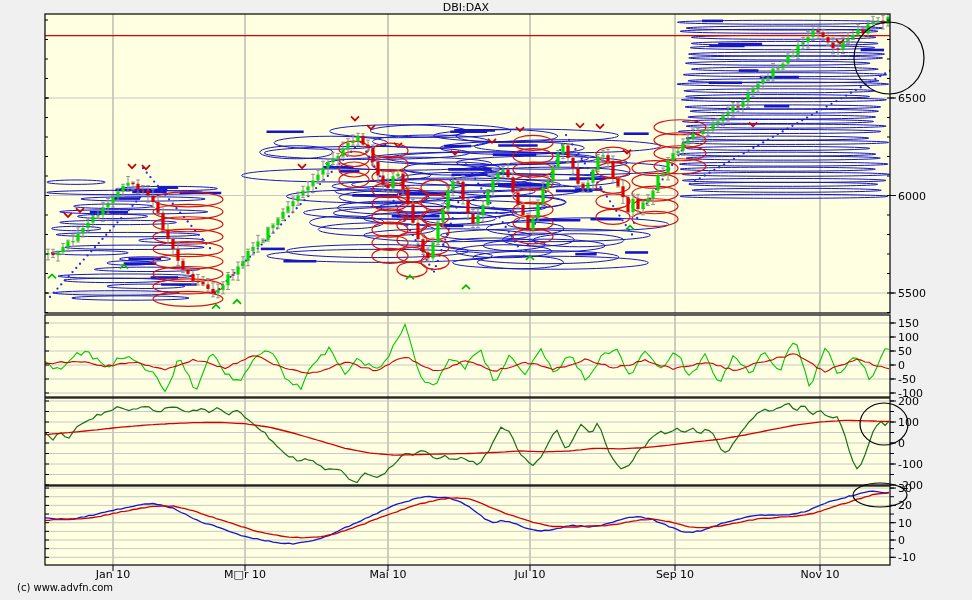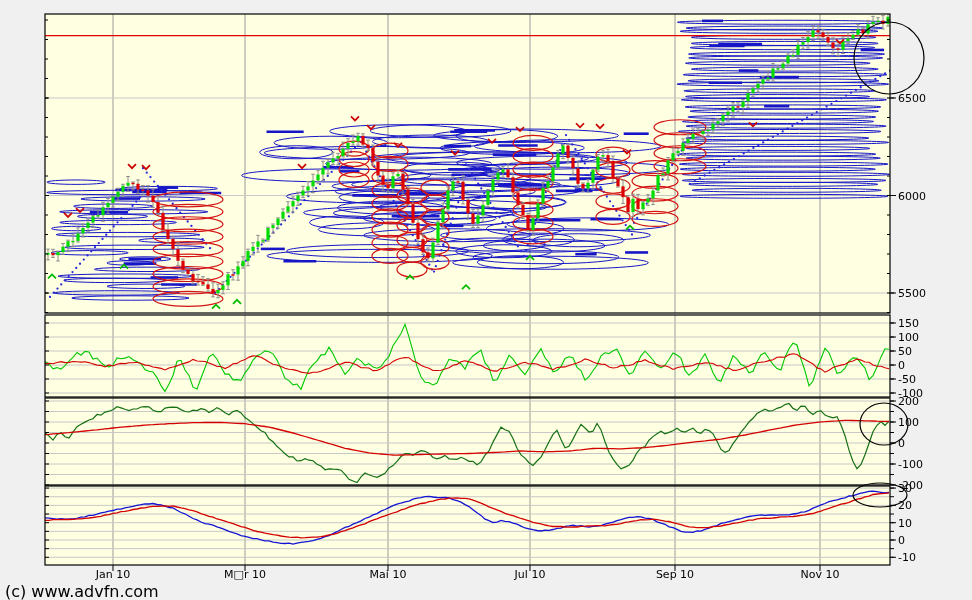--- a/index.html
+++ b/index.html
@@ -1,26 +1,27 @@
 <!DOCTYPE html>
 <html><head>
 <meta charset="utf-8">
 <style>
   html,body{margin:0;padding:0;}
   body{width:972px;height:600px;overflow:hidden;background:#f0f0f0;font-family:"DejaVu Sans",sans-serif;}
   #window{position:relative;width:972px;height:600px;background:#f0f0f0;}
   #chart-title{position:absolute;top:1px;left:0;width:932px;text-align:center;font-size:11px;color:#000;}
-  #copyright{position:absolute;top:582px;left:5px;font-size:16px;color:#000;}
+  #copyright{position:absolute;top:582px;left:17px;font-size:10px;color:#000;}
   svg{position:absolute;top:0;left:0;}
   svg text{font-family:"DejaVu Sans",sans-serif;font-size:11px;fill:#000;}
 </style>
 </head>
 <body>
 
 <div id="window">
+  <div id="chart-title">DBI:DAX</div>
   <svg id="chart" width="972" height="600">
       <defs>
         <clipPath id="clip0">
           <rect x="45" y="14" width="845" height="299"></rect>
         </clipPath>
         <clipPath id="clip1">
           <rect x="45" y="315" width="845" height="82"></rect>
         </clipPath>
         <clipPath id="clip2">
           <rect x="45" y="398" width="845" height="87"></rect>

